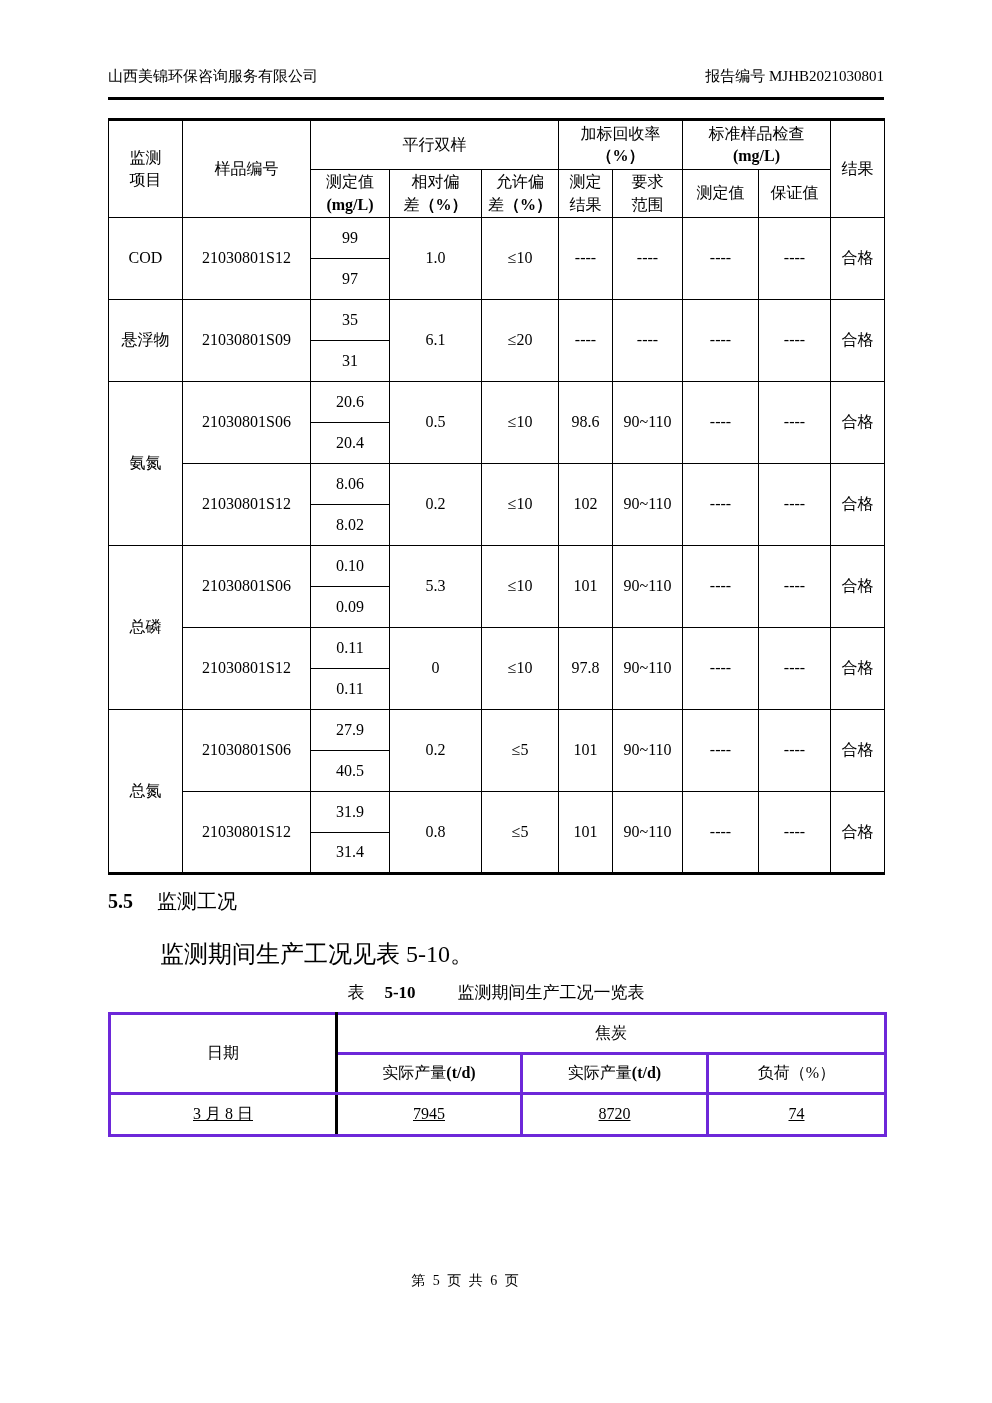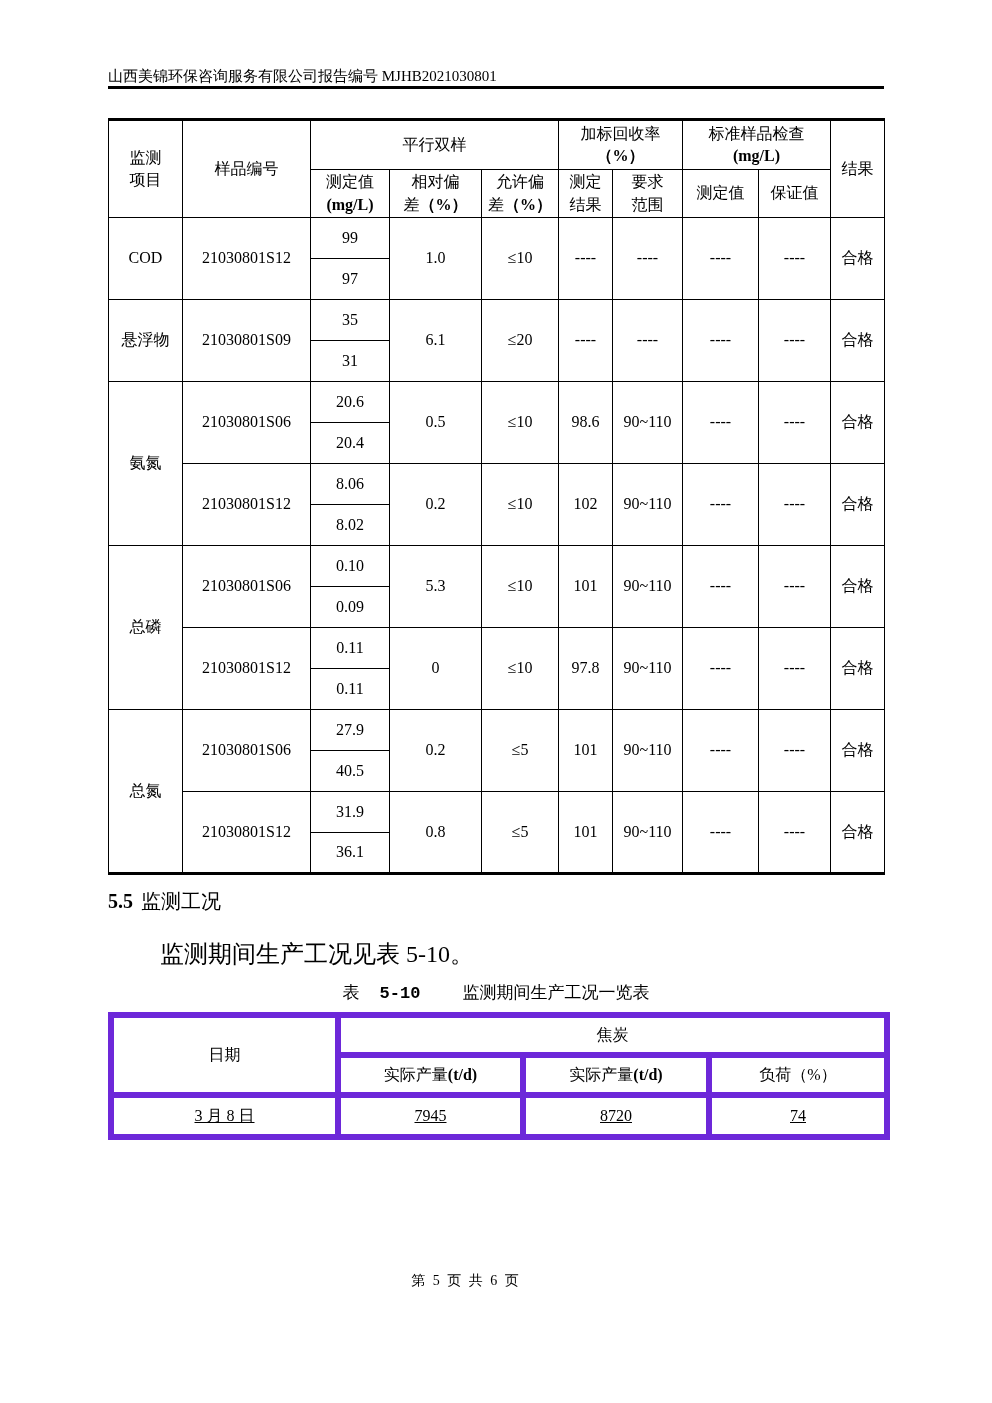--- a/index.html
+++ b/index.html
@@ -8,22 +8,23 @@
   }
   body {
     width: 992px; height: 1403px;
     position: relative;
     font-family: "Liberation Serif", "DejaVu Serif", serif;
     color: #000;
   }
   
   .page-header {
     position: absolute; left: 108px; top: 66px; width: 776px;
-    display: flex; justify-content: flex-start; align-items: flex-end;
+    display: flex; justify-content: space-between; align-items: flex-end;
     font-size: 15px; line-height: 20px;
+    padding-bottom: 11px;
     border-bottom: 3px solid #000;
   }
   
   table { border-collapse: collapse; table-layout: fixed; }
   .qa-table {
     position: absolute; left: 108px; top: 118px; width: 776px;
     border: 1px solid #000;
     border-top: 3px solid #000;
     border-bottom: 3px solid #000;
   }
@@ -38,39 +39,39 @@
   .qa-table thead tr.h1 { height: 50px; }
   .qa-table thead tr.h2 { height: 48px; }
   .qa-table tbody tr { height: 41px; }
   .prewrap { white-space: pre-line; }
   .bold { font-weight: bold; }
   
   .section-heading {
     position: absolute; left: 108px; top: 886px;
     font-size: 20px; line-height: 30px;
   }
-  .section-heading .sec-no { font-weight: bold; margin-right: 8px; }
+  .section-heading .sec-no { font-weight: bold; margin-right: 24px; }
   .para {
     position: absolute; left: 160px; top: 940px;
     font-size: 24px; line-height: 28px;
   }
   .table-caption {
     position: absolute; left: 108px; top: 980px; width: 776px;
     text-align: center; font-size: 17px; line-height: 26px;
   }
-  .table-caption .cap-no { font-weight: bold; margin-left: 20px; margin-right: 42px; font-family: Liberation Mono, monospace; }
+  .table-caption .cap-no { font-weight: bold; margin-left: 20px; margin-right: 42px; }
   
   .prod-table {
     position: absolute; left: 108px; top: 1012px; width: 776px;
     border: 1px solid #000;
     border-top: 3px solid #000;
     border-bottom: 3px solid #000;
   }
   .prod-table th, .prod-table td {
-    border: 6px solid #6d28d9;
+    border: 3px solid #6d28d9;
     text-align: center; vertical-align: middle;
     font-weight: normal;
     font-size: 16px; line-height: 1.4;
     padding: 0 2px;
   }
   .prod-table tr { height: 40px; }
   .prod-table tr.data-row { height: 42px; text-decoration: underline; }
   .thick-right { border-right: 3px solid #000 !important; }
   
   .page-footer {
@@ -245,21 +246,21 @@
         <td>31.9</td>
         <td rowspan="2">0.8</td>
         <td rowspan="2">≤5</td>
         <td rowspan="2">101</td>
         <td rowspan="2">90~110</td>
         <td rowspan="2">----</td>
         <td rowspan="2">----</td>
         <td rowspan="2">合格</td>
       </tr>
       <tr>
-        <td>36.1</td>
+        <td>31.4</td>
       </tr>
     </tbody>
 </table>
 
 <div class="section-heading">
   <span class="sec-no">5.5</span><span>监测工况</span>
 </div>
 
 <div class="para">监测期间生产工况见表 5-10。</div>
 

